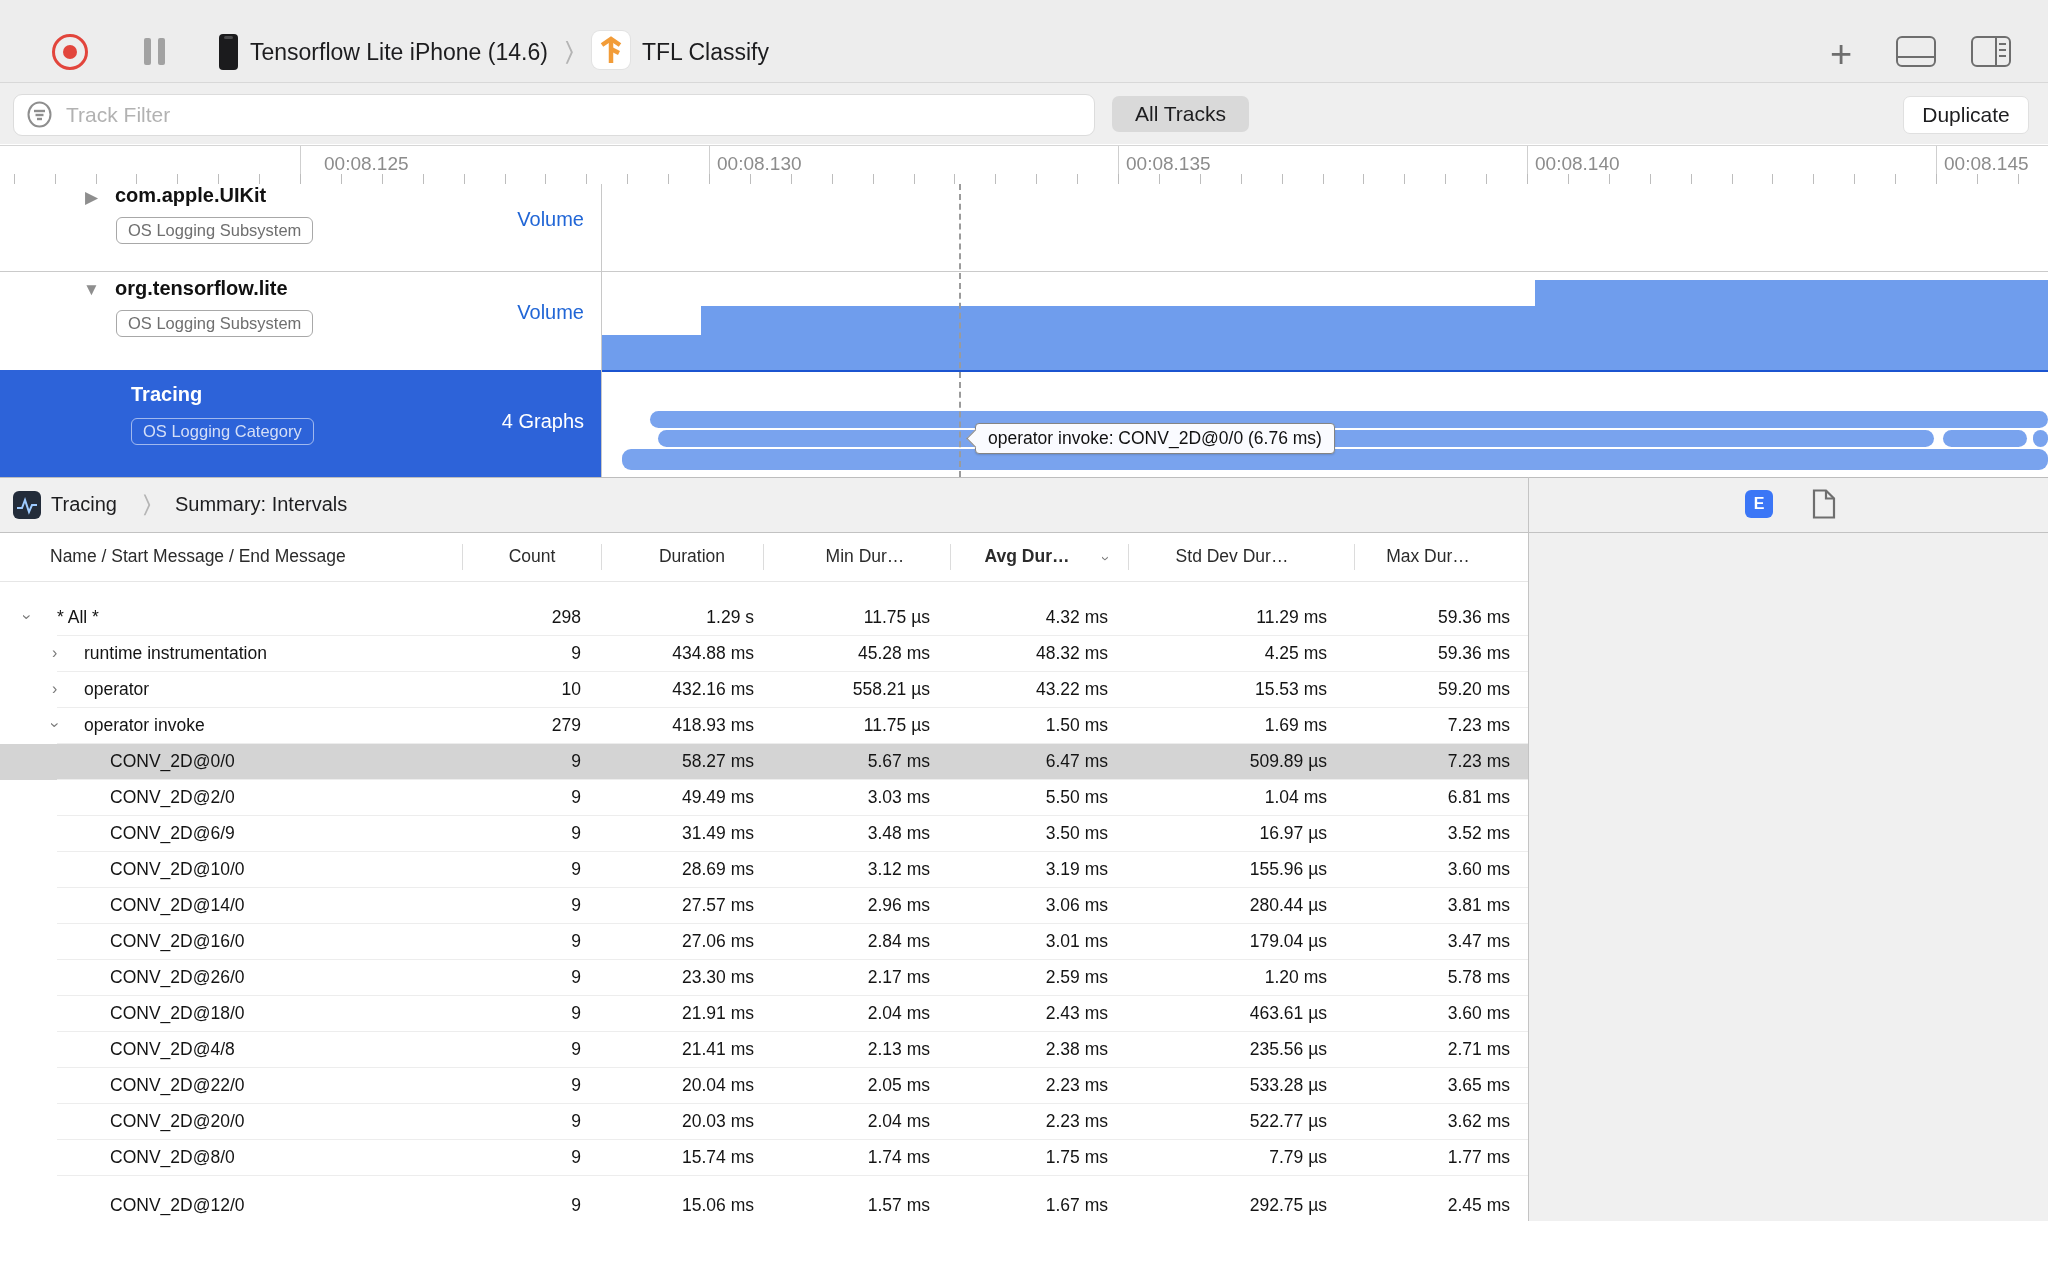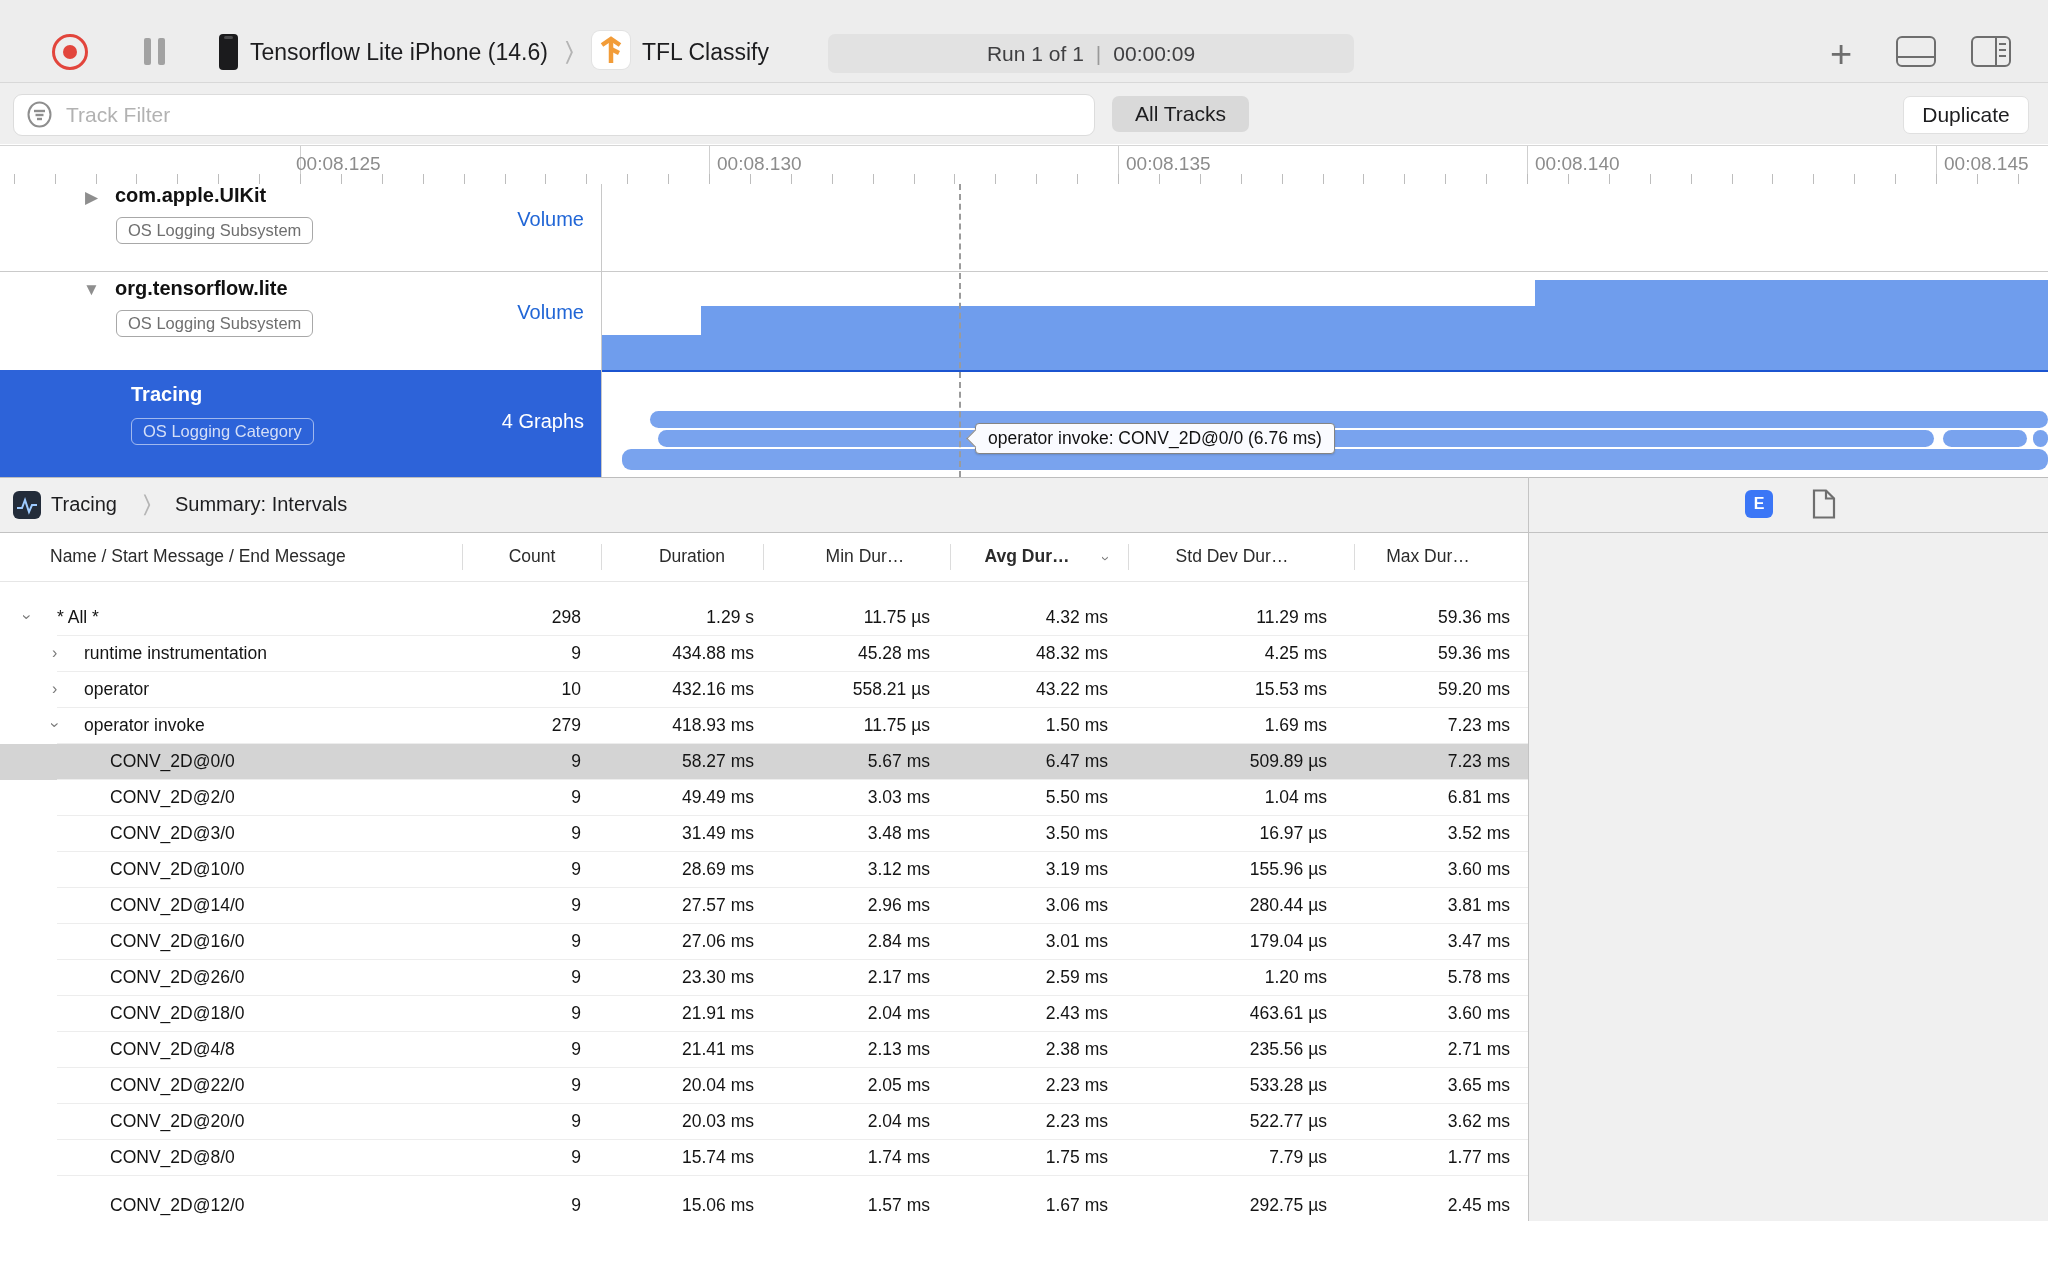--- a/index.html
+++ b/index.html
@@ -113,25 +113,20 @@
     <div id="tfl-icon" class="abs">
       <svg width="38" height="38" viewBox="0 0 38 38">
           <g stroke="#f29c38" stroke-width="4.5" fill="none">
             <path d="M19 32 V10"></path>
             <path d="M10 14 L19 8 L28 14"></path>
             <path d="M19 18 L27 22"></path>
           </g>
         </svg>
     </div>
     <div class="tb-text abs" style="left:642px;">TFL Classify</div>
-    <div id="run-box" class="abs">
-      <span>Run 1 of 1</span>
-      <span style="color:#9a9a9a;">|</span>
-      <span>00:00:09</span>
-    </div>
     <div id="plus-btn" class="abs">+</div>
     <div id="panel-bottom" class="panel-ic abs" style="left:1896px;"></div>
     <div id="panel-right" class="panel-ic abs" style="left:1971px;">
       <span class="pl" style="top:5px;"></span>
         <span class="pl" style="top:11px;"></span>
         <span class="pl" style="top:17px;"></span>
     </div>
   </div>
 
   <div id="filterbar" class="abs">
@@ -143,21 +138,21 @@
         <line x1="11" y1="18" x2="16" y2="18" stroke="#8e8e8e" stroke-width="2.4"></line>
       </svg>
       <span class="ph-text abs" style="left:52px;top:8px;">Track Filter</span>
     </div>
     <div id="all-tracks" class="abs">All Tracks</div>
     <div id="duplicate" class="abs">Duplicate</div>
   </div>
 
   <div id="ruler" class="abs">
       <div class="ruler-grid abs" style="left: 300px;"></div>
-      <span class="ruler-label abs" style="left: 296px;">00:08.125</span>
+      <span class="ruler-label abs" style="left: 324px;">00:08.125</span>
       <div class="ruler-grid abs" style="left: 709px;"></div>
       <span class="ruler-label abs" style="left: 717px;">00:08.130</span>
       <div class="ruler-grid abs" style="left: 1118px;"></div>
       <span class="ruler-label abs" style="left: 1126px;">00:08.135</span>
       <div class="ruler-grid abs" style="left: 1527px;"></div>
       <span class="ruler-label abs" style="left: 1535px;">00:08.140</span>
       <div class="ruler-grid abs" style="left: 1936px;"></div>
       <span class="ruler-label abs" style="left: 1944px;">00:08.145</span>
       <div class="ruler-tick abs" style="left: 13.7px;"></div>
       <div class="ruler-tick abs" style="left: 54.6px;"></div>
@@ -345,21 +340,21 @@
           <span class="cell" style="left: 110px;">CONV_2D@2/0</span>
           <span class="cell num" style="right: 947px;">9</span>
           <span class="cell num" style="right: 774px;">49.49 ms</span>
           <span class="cell num" style="right: 598px;">3.03 ms</span>
           <span class="cell num" style="right: 420px;">5.50 ms</span>
           <span class="cell num" style="right: 201px;">1.04 ms</span>
           <span class="cell num" style="right: 18px;">6.81 ms</span>
           <div class="sepline"></div>
         </div>
         <div class="trow" style="top: 283px;">
-          <span class="cell" style="left: 110px;">CONV_2D@3/0</span>
+          <span class="cell" style="left: 110px;">CONV_2D@6/9</span>
           <span class="cell num" style="right: 947px;">9</span>
           <span class="cell num" style="right: 774px;">31.49 ms</span>
           <span class="cell num" style="right: 598px;">3.48 ms</span>
           <span class="cell num" style="right: 420px;">3.50 ms</span>
           <span class="cell num" style="right: 201px;">16.97 µs</span>
           <span class="cell num" style="right: 18px;">3.52 ms</span>
           <div class="sepline"></div>
         </div>
         <div class="trow" style="top: 319px;">
           <span class="cell" style="left: 110px;">CONV_2D@10/0</span>

